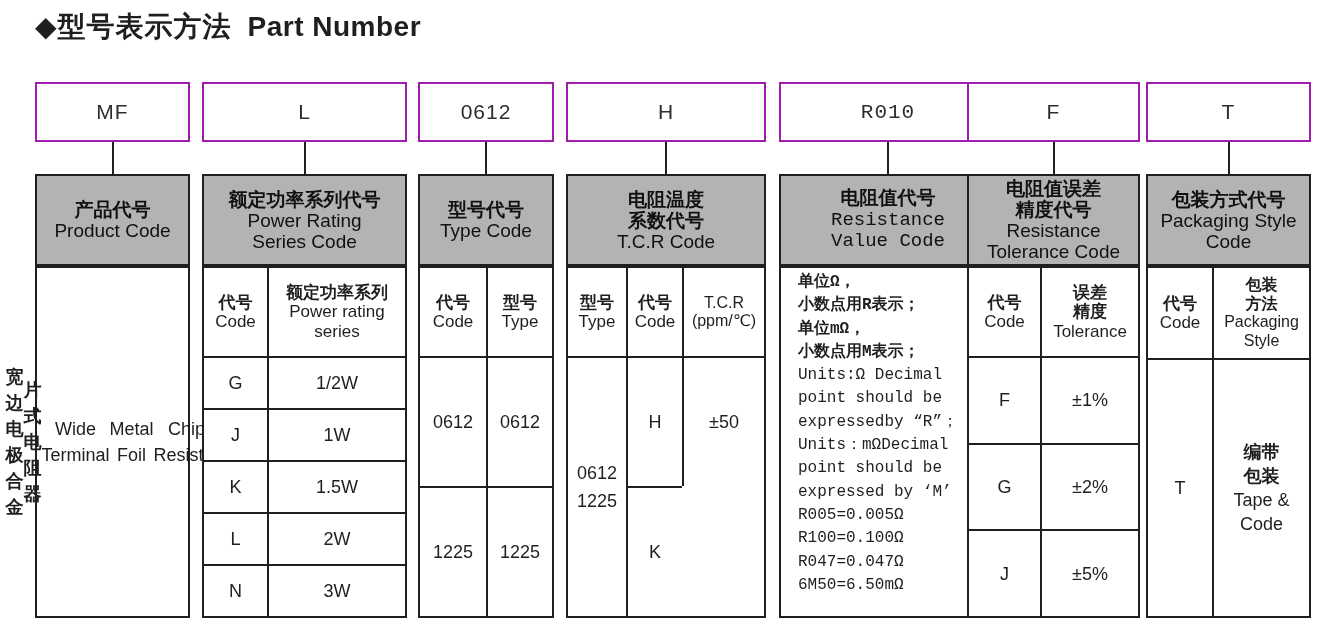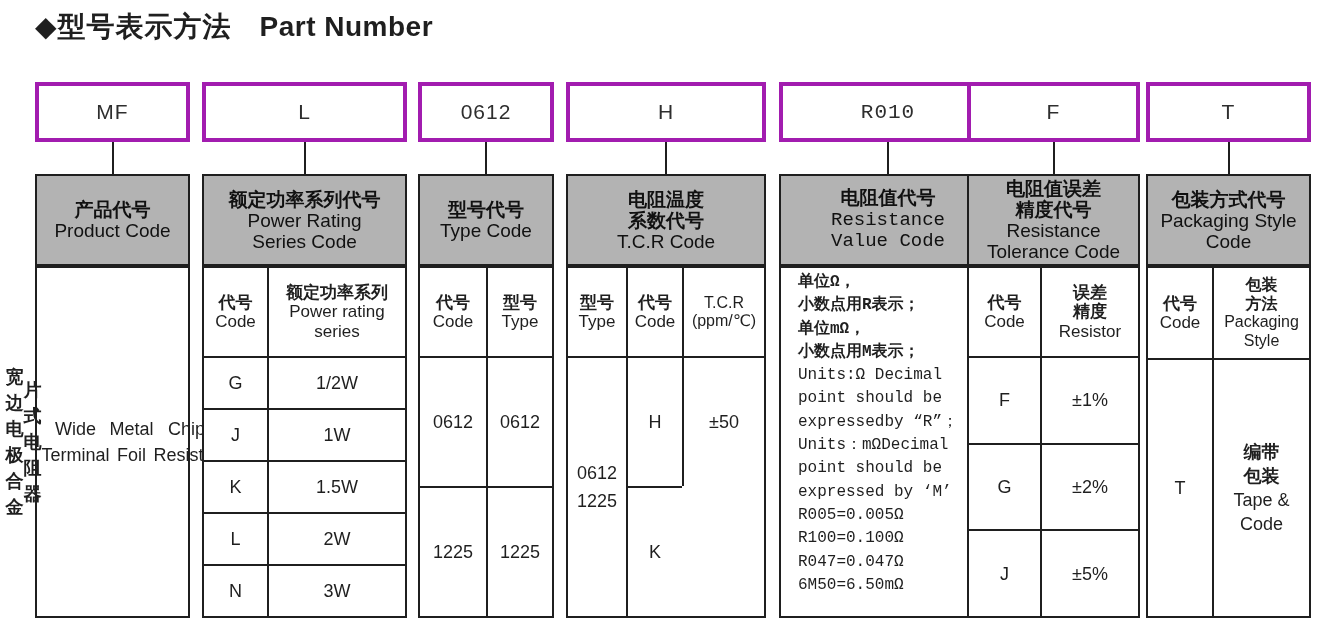--- a/index.html
+++ b/index.html
@@ -1,33 +1,33 @@
 <!DOCTYPE html>
 <html><head>
 <meta charset="utf-8">
 <style>
   html,body { margin:0; padding:0; background:#ffffff; }
   body { font-family:"Liberation Sans","DejaVu Sans",sans-serif; color:#1f1f1f; }
   .page { position:relative; width:1332px; height:634px; background:#fff; overflow:hidden; }
 
   .title { position:absolute; left:35px; top:8px; font-size:28px; font-weight:bold;
            letter-spacing:1px; white-space:nowrap; }
-  .title .en { margin-left:28px; letter-spacing:0.5px; }
+  .title .en { margin-left:16px; letter-spacing:0.5px; }
 
   .col { position:absolute; top:0; height:620px; }
   .c1 { left:35px;   width:155px; }
   .c2 { left:202px;  width:205px; }
   .c3 { left:418px;  width:136px; }
   .c4 { left:566px;  width:200px; }
   .c5 { left:779px;  width:218px;font-family:Liberation Mono, monospace; }
   .c6 { left:967px;  width:173px; }
   .c7 { left:1146px; width:165px; }
 
   .topbox { position:absolute; left:0; top:82px; width:100%; height:60px;
-            border:4px solid #a21caf; box-sizing:border-box; background:#fff;
+            border:2px solid #a21caf; box-sizing:border-box; background:#fff;
             display:flex; align-items:center; justify-content:center;
             font-size:21px; color:#2e2e2e; letter-spacing:1px; }
   .connector { position:absolute; top:142px; left:calc(50% - 1px); width:2px; height:32px;
                background:#1f1f1f; }
   .ghead { position:absolute; left:0; top:174px; width:100%; height:92px;
            background:#b3b3b3; border:2px solid #1f1f1f; box-sizing:border-box;
            display:flex; flex-direction:column; align-items:center; justify-content:center;
            text-align:center; font-size:19px; line-height:21px; color:#111; }
   .body { position:absolute; left:0; top:266px; width:100%; height:352px;
           border:2px solid #1f1f1f; box-sizing:border-box; background:#fff; }
@@ -214,21 +214,21 @@
       </div>
     <div class="body">
       <div class="grid grid2c">
         <div class="cell hcell">
             <div class="cjk">代号</div>
             <div>Code</div>
           </div>
         <div class="cell hcell bl">
             <div class="cjk">误差</div>
             <div class="cjk">精度</div>
-            <div>Resistor</div>
+            <div>Tolerance</div>
           </div>
         <div class="cell bt">F</div>
         <div class="cell bt bl">±1%</div>
         <div class="cell bt">G</div>
         <div class="cell bt bl">±2%</div>
         <div class="cell bt">J</div>
         <div class="cell bt bl">±5%</div>
       </div>
     </div>
   </div>

